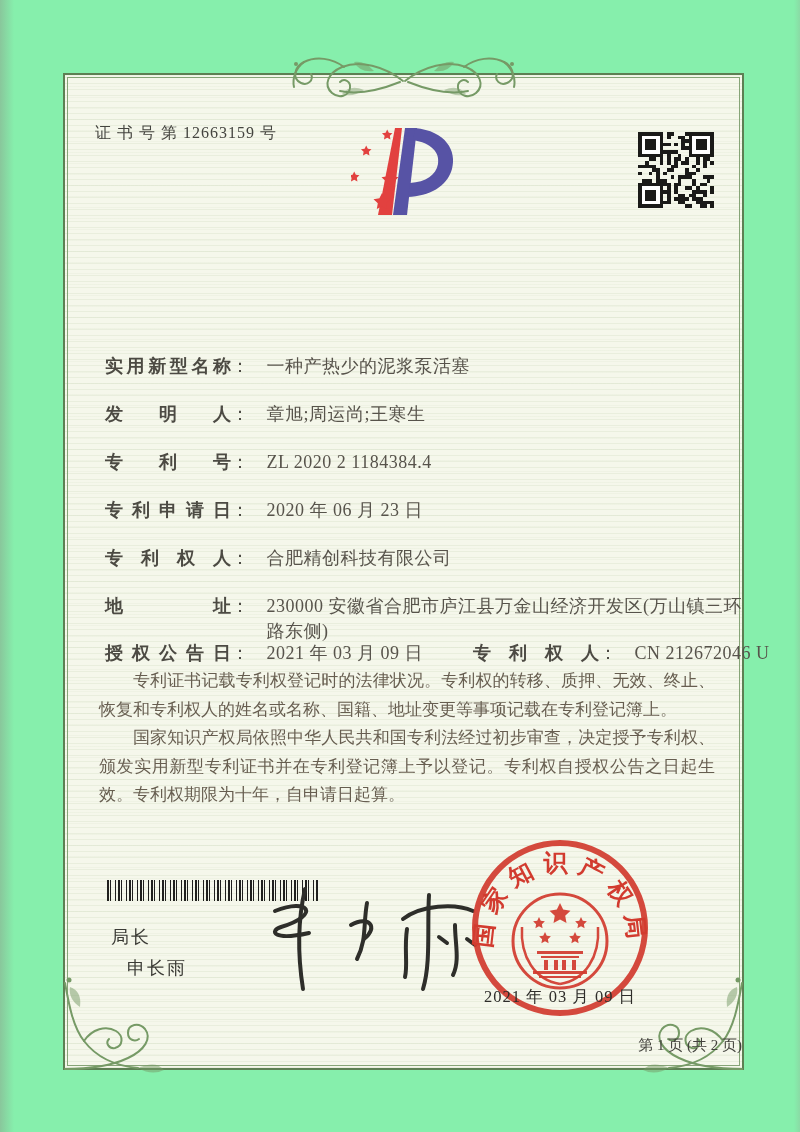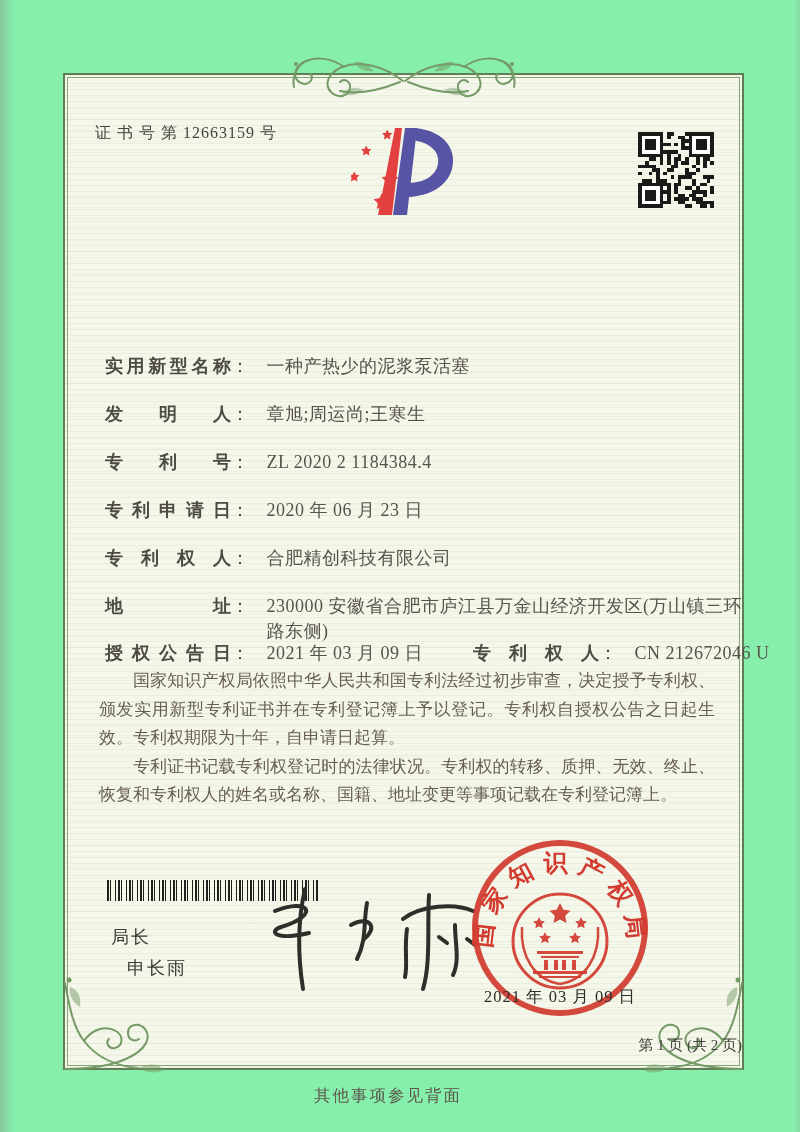--- a/index.html
+++ b/index.html
@@ -316,22 +316,22 @@
         <span class="f-label">授权公告日</span><span class="f-colon">：</span>
         <span class="f-value">2021 年 03 月 09 日</span>
         <span class="grant-no">
           <span class="f-label">专利权人</span><span class="f-colon">：</span>
           <span class="f-value">CN 212672046 U</span>
         </span>
       </div>
     </div>
 
     <div class="paras">
+      <p>专利证书记载专利权登记时的法律状况。专利权的转移、质押、无效、终止、恢复和专利权人的姓名或名称、国籍、地址变更等事项记载在专利登记簿上。</p>
       <p>国家知识产权局依照中华人民共和国专利法经过初步审查，决定授予专利权、颁发实用新型专利证书并在专利登记簿上予以登记。专利权自授权公告之日起生效。专利权期限为十年，自申请日起算。</p>
-      <p>专利证书记载专利权登记时的法律状况。专利权的转移、质押、无效、终止、恢复和专利权人的姓名或名称、国籍、地址变更等事项记载在专利登记簿上。</p>
     </div>
 
     <div class="barcode"></div>
 
     <div class="signer-title">局长</div>
     <div class="signer-name">申长雨</div>
 
     <div class="signature">
       <svg viewBox="0 0 282 122" width="282" height="122" fill="none" stroke="#2e2e2a" stroke-width="4" stroke-linecap="round">
         <path d="M88,8 C82,34 80,70 86,108"></path>
@@ -374,14 +374,13 @@
           <rect x="66" y="136" width="54" height="3"></rect>
           <rect x="72" y="141" width="42" height="2"></rect>
         </g>
       </svg>
     </div>
     <div class="seal-date">2021 年 03 月 09 日</div>
 
     <div class="page-num">第 1 页 (共 2 页)</div>
   </div>
 
-  <div class="back-note">其他事项参见背面</div>
 </div>
 
 </body></html>

